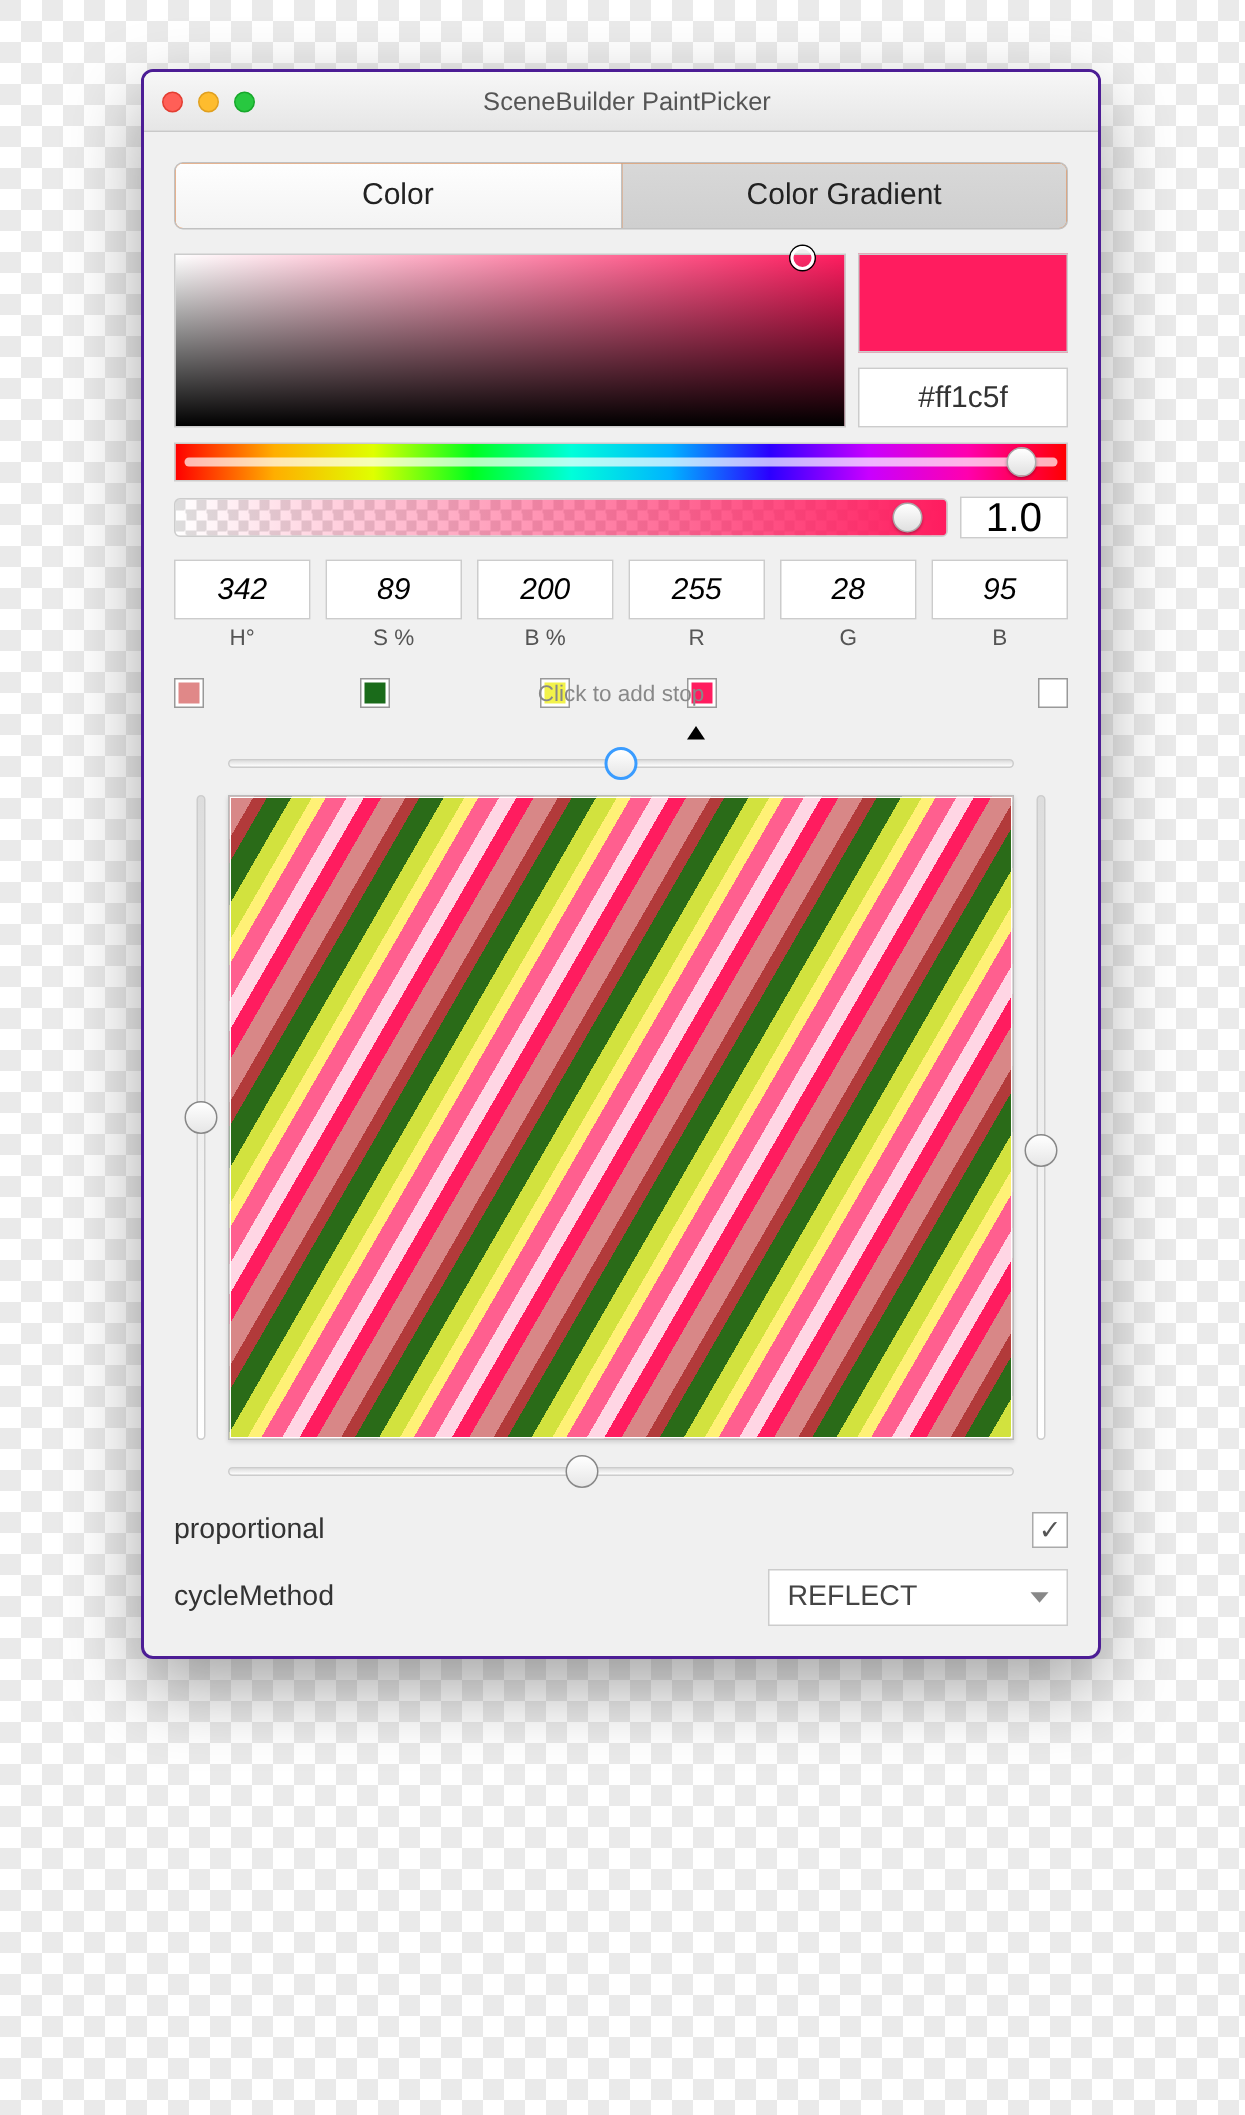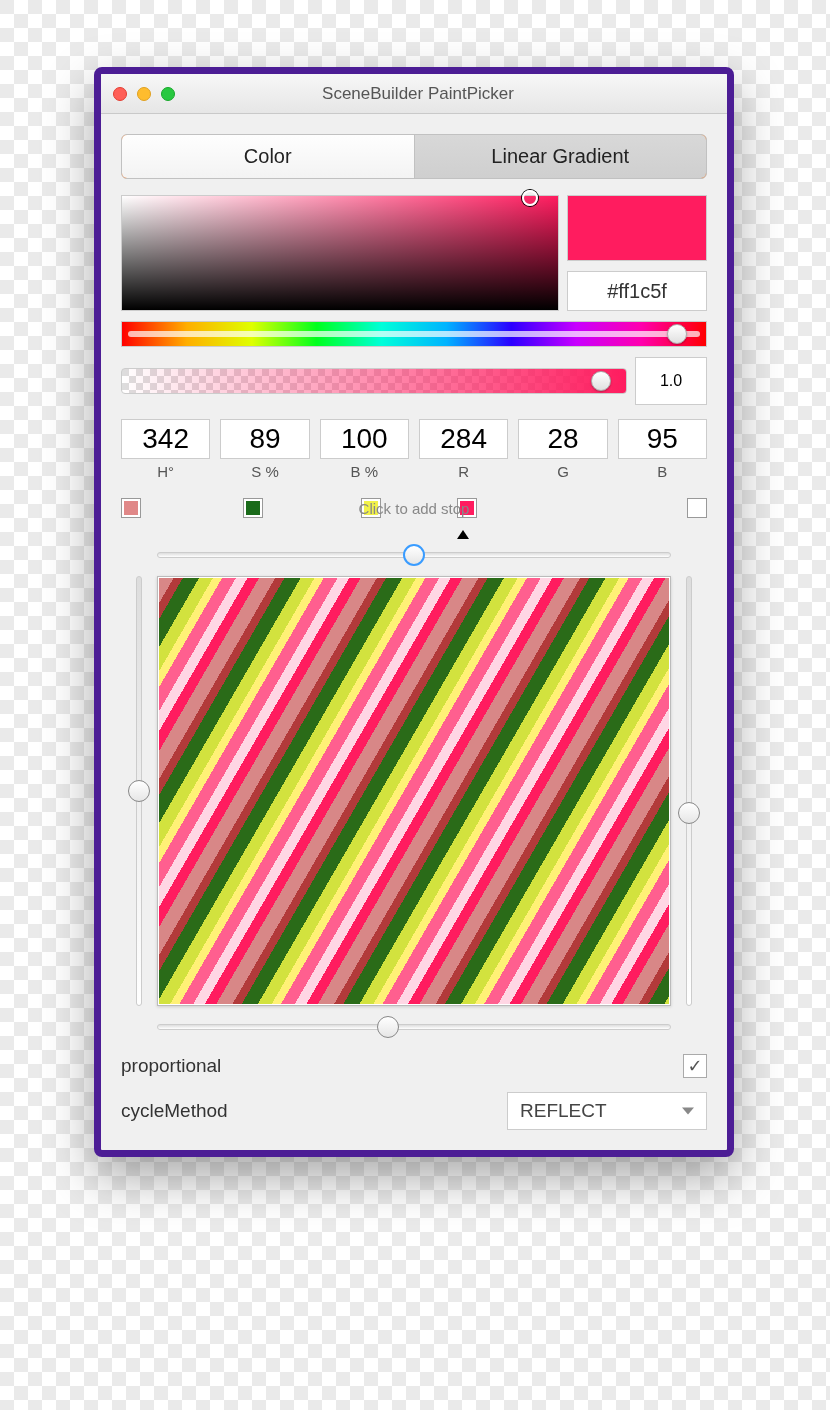--- a/index.html
+++ b/index.html
@@ -4,24 +4,24 @@
 <style>
   * { box-sizing: border-box; margin: 0; padding: 0; }
   body {
     font-family: -apple-system, "Helvetica Neue", Arial, sans-serif;
     background: repeating-conic-gradient(#fff 0 25%, #eaeaea 0 50%) 0 0/28px 28px;
     width: 830px; height: 1410px;
     position: relative;
   }
   .window {
     position: absolute;
-    left: 94px; top: 67px;
+    left: 94px; top: 46px;
     width: 640px;
     background: #f0f0f0;
-    border: 7px solid #4c1d95;
+    border: 2px solid #4c1d95;
     border-radius: 8px;
     box-shadow: 0 20px 50px rgba(0,0,0,.35);
     overflow: hidden;
   }
   .titlebar {
     height: 40px;
     background: linear-gradient(#f7f7f7,#e6e6e6);
     border-bottom: 1px solid #c9c9c9;
     display: flex; align-items: center;
     padding: 0 12px;
@@ -82,35 +82,35 @@
 
   .alpha-row { display:flex; gap:8px; align-items:center; margin-top:10px; }
   .alpha-bar {
     flex:1; height:26px; position:relative;
     background:
       linear-gradient(to right, rgba(255,28,95,0), #ff1c5f),
       repeating-conic-gradient(#fff 0 25%, #ddd 0 50%) 0 0/14px 14px;
     border:1px solid #ccc; border-radius:4px;
   }
   .alpha-val {
-    width:72px; height:48px; background:#fff; border:1px solid #ccc;
-    display:flex; align-items:center; justify-content:center; font-size:16px;
+    width:72px; height:28px; background:#fff; border:1px solid #ccc;
+    display:flex; align-items:center; justify-content:center; font-size:27px;
   }
   .thumb {
     position:absolute; top:50%; transform:translate(-50%,-50%);
     width:20px; height:20px; border-radius:50%;
     background:linear-gradient(#fff,#e0e0e0); border:1px solid #aaa;
     box-shadow:0 1px 2px rgba(0,0,0,.3);
   }
 
   .num-row { display:flex; gap:10px; margin-top:14px; justify-content:space-between; }
   .numcell { flex:1; text-align:center; }
   .numcell .box {
     height:40px; background:#fff; border:1px solid #ccc;
-    display:flex; align-items:center; justify-content:center; font-size:28px;
+    display:flex; align-items:center; justify-content:center; font-size:20px;font-style:italic;
   }
   .numcell .lbl { font-size:15px; color:#555; margin-top:4px; }
 
   .stops-row {
     display:flex; align-items:center; margin-top:14px; height:28px; position:relative;
     font-size:15px; color:#888;
   }
   .stop-box {
     width:20px; height:20px; border:1px solid #999; padding:2px; background:#fff;
   }
@@ -191,21 +191,21 @@
       <span class="t-yel"></span>
       <span class="t-grn"></span>
     </div>
     <div class="title">SceneBuilder PaintPicker</div>
   </div>
 
   <div class="content">
 
     <div class="tabs">
       <div class="tab">Color</div>
-      <div class="tab active">Linear Gradient</div>
+      <div class="tab active">Color Gradient</div>
     </div>
 
     <div class="satval-row">
       <div class="satval">
         <div class="satval-cursor"></div>
       </div>
       <div class="swatch-col">
         <div class="swatch"></div>
         <div class="hexbox">#ff1c5f</div>
       </div>
@@ -226,25 +226,25 @@
     <div class="num-row">
       <div class="numcell">
         <div class="box">342</div>
         <div class="lbl">H°</div>
       </div>
       <div class="numcell">
         <div class="box">89</div>
         <div class="lbl">S %</div>
       </div>
       <div class="numcell">
-        <div class="box">100</div>
+        <div class="box">200</div>
         <div class="lbl">B %</div>
       </div>
       <div class="numcell">
-        <div class="box">284</div>
+        <div class="box">255</div>
         <div class="lbl">R</div>
       </div>
       <div class="numcell">
         <div class="box">28</div>
         <div class="lbl">G</div>
       </div>
       <div class="numcell">
         <div class="box">95</div>
         <div class="lbl">B</div>
       </div>

